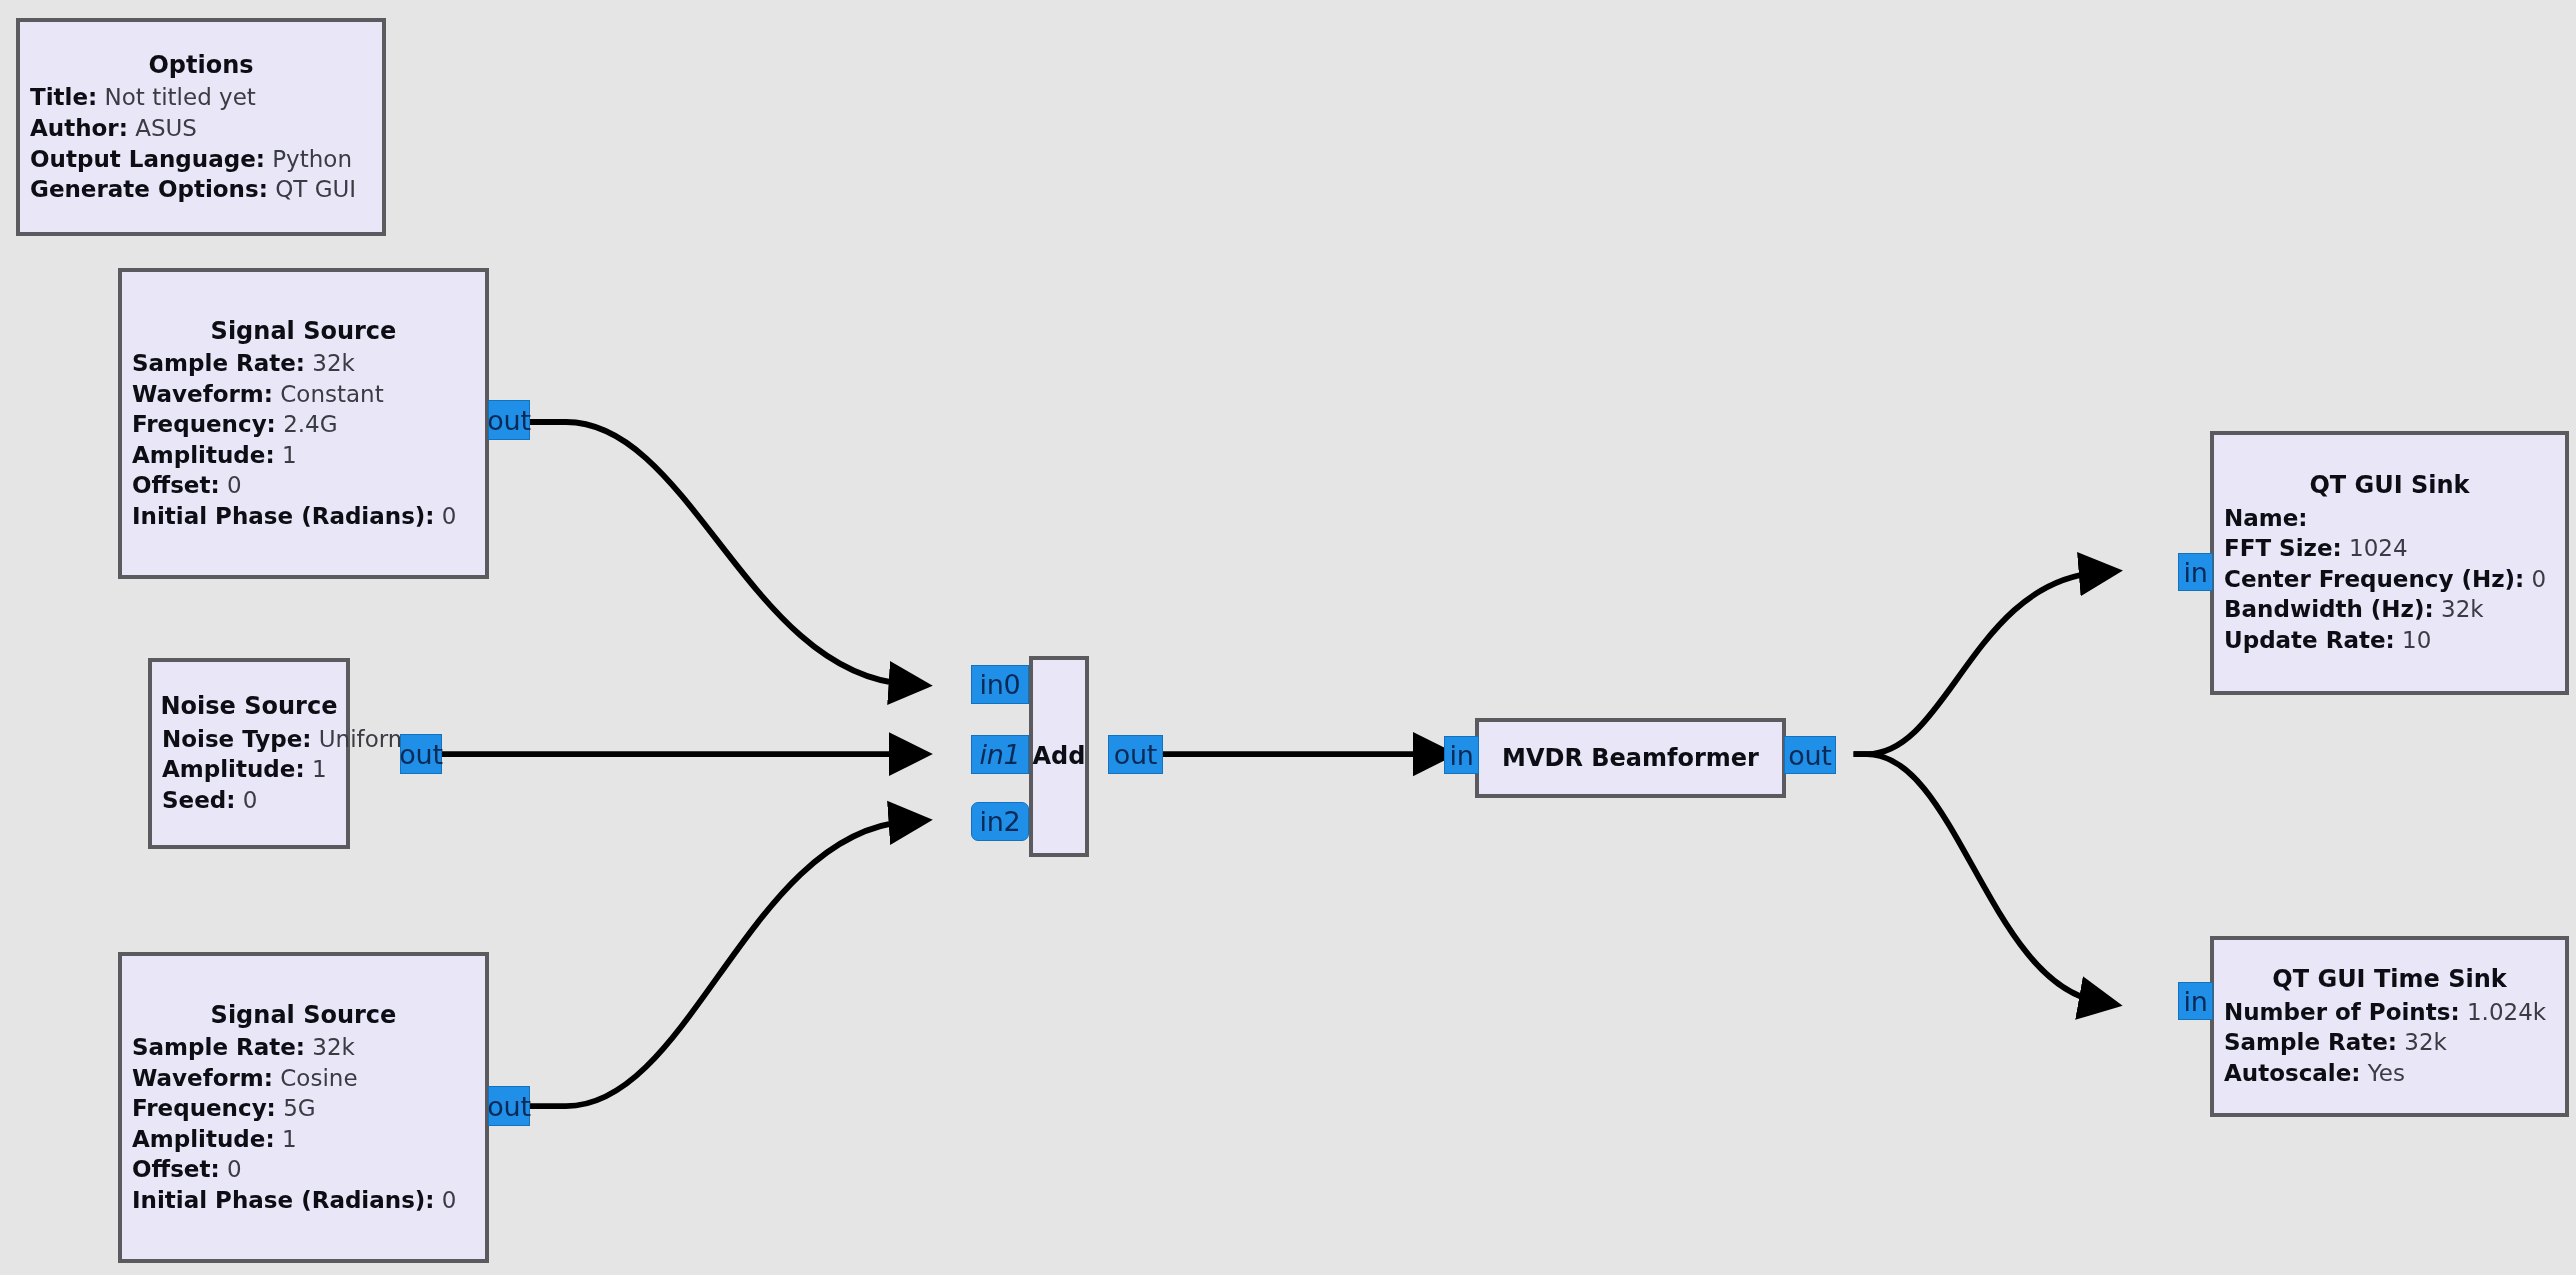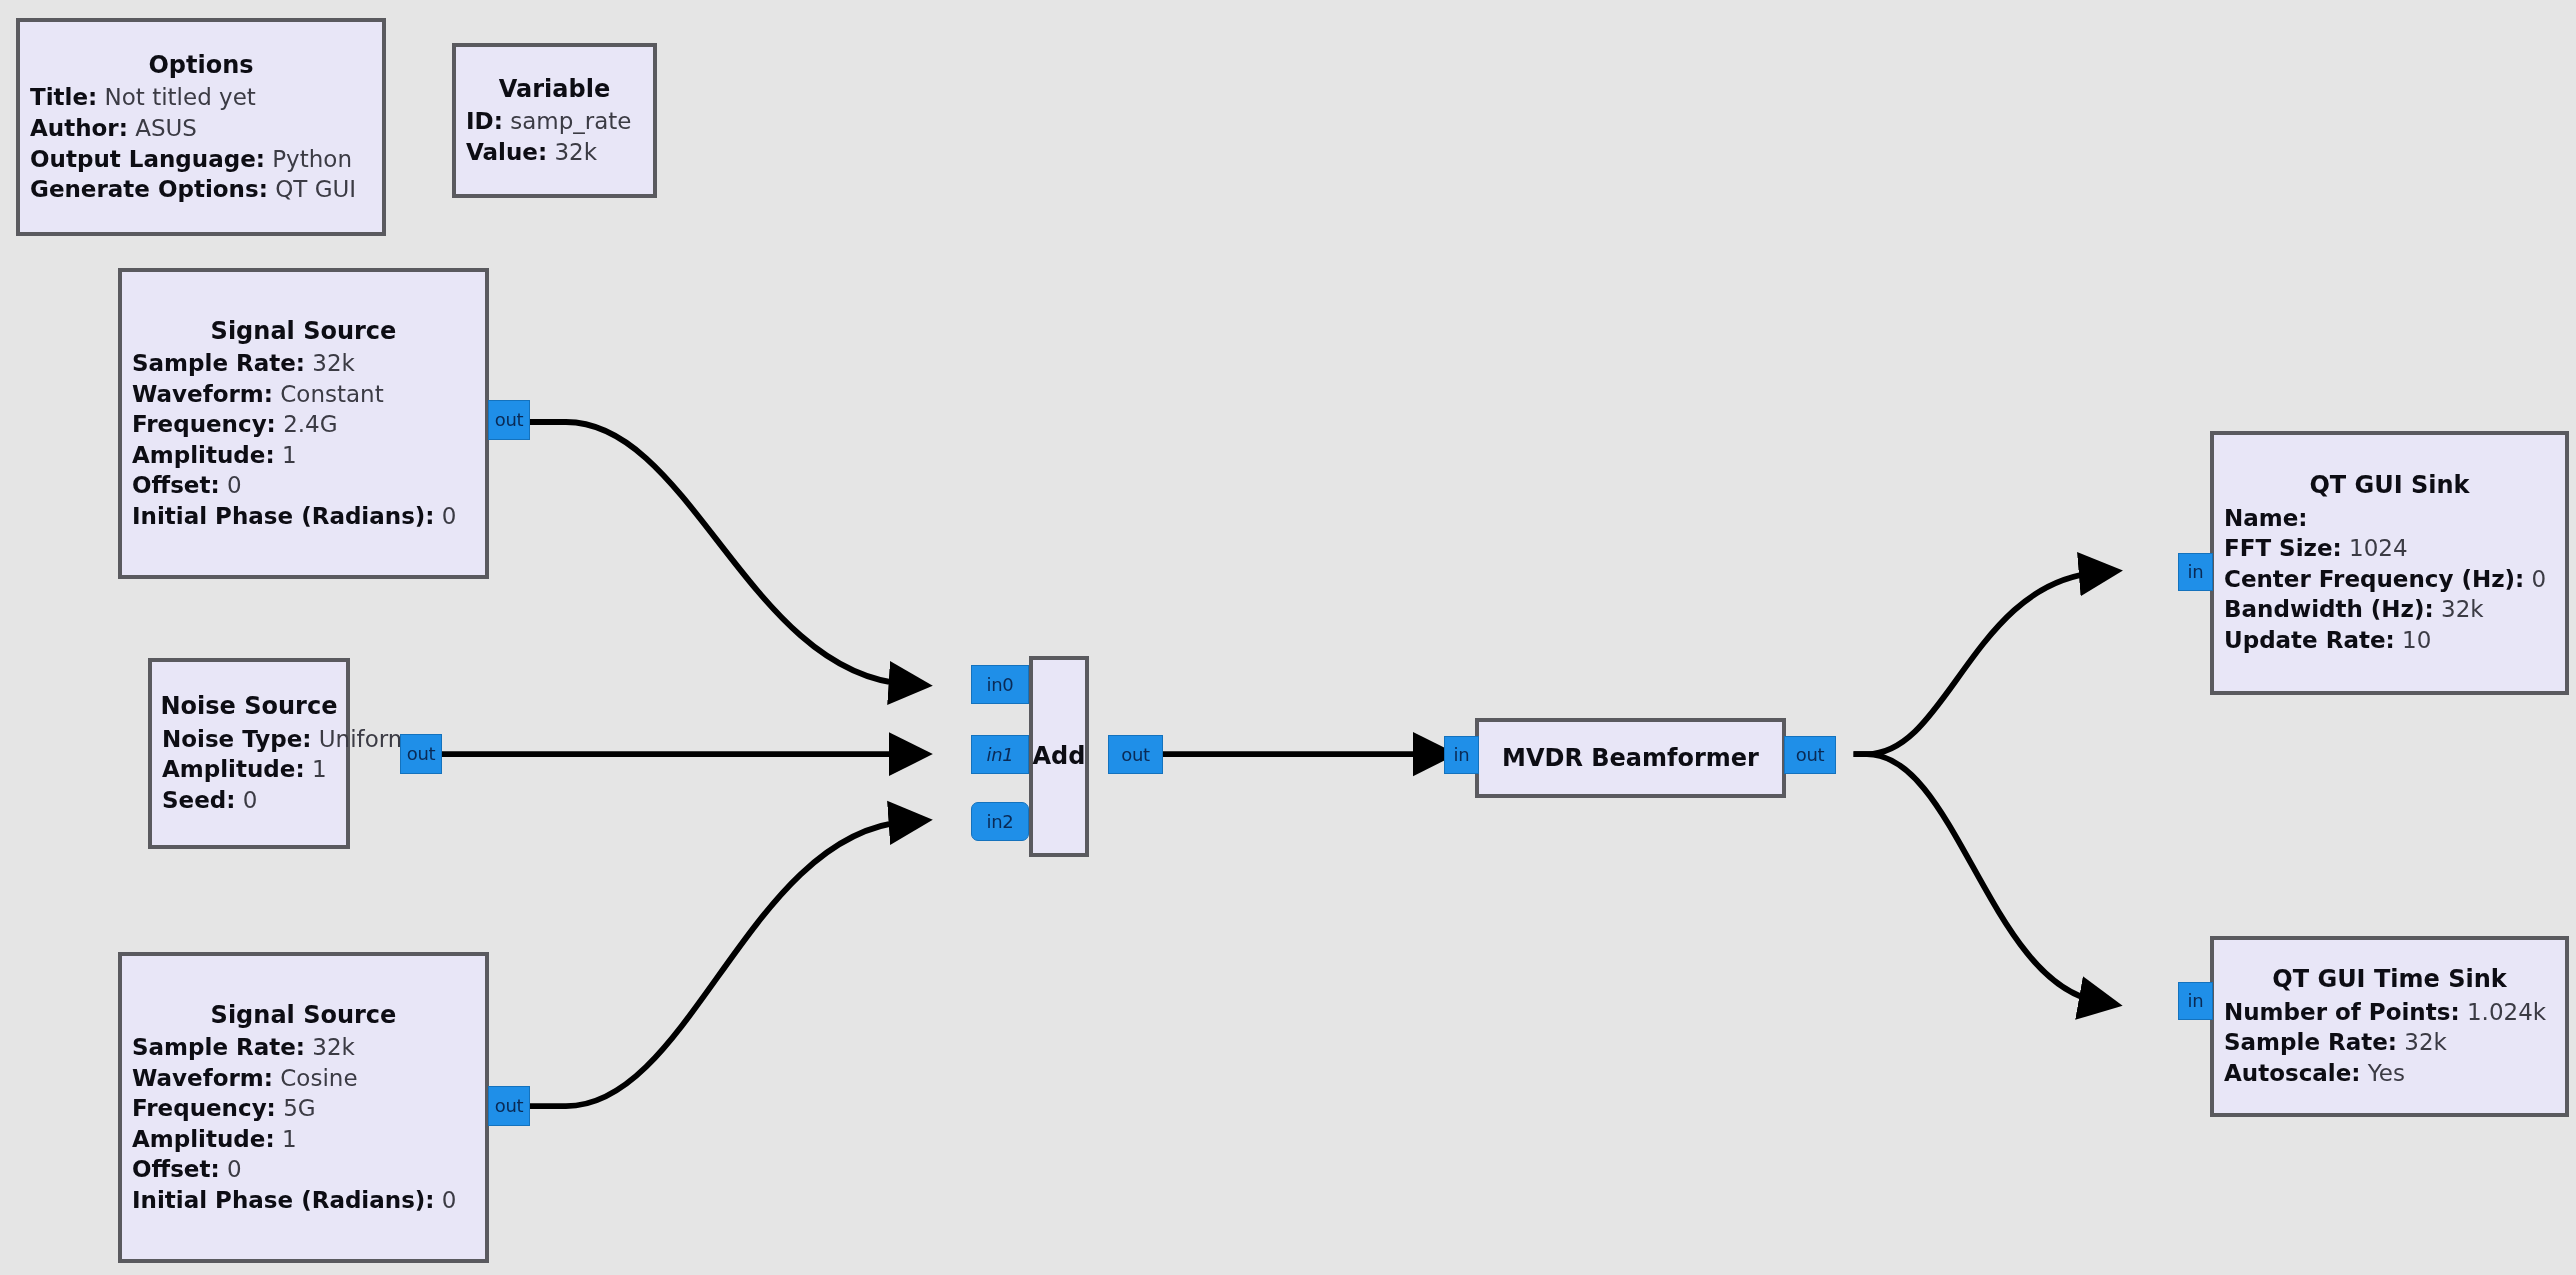--- a/index.html
+++ b/index.html
@@ -54,21 +54,21 @@
   .block.inline-block .btitle {
     padding: 0 11.7px;
   }
   
   .port {
     position: absolute;
     box-sizing: border-box;
     background: #1f8fe8;
     border: 0.8px solid #1472bd;
     color: #0a2a55;
-    font-size: 18px;
+    font-size: 27px;
     line-height: 1;
     display: flex;
     align-items: center;
     justify-content: center;
     font-family: "DejaVu Sans", "Liberation Sans", sans-serif;
     z-index: 9;
     letter-spacing: -0.3px;
   }
   
   #wires {
@@ -119,31 +119,20 @@
     <div class="brow">
       <b>Output Language:</b> 
       <span>Python</span>
     </div>
     <div class="brow">
       <b>Generate Options:</b> 
       <span>QT GUI</span>
     </div>
   </div>
 
-  <div class="block" style="left:452px; top:43px; width:205px; height:155px;">
-    <div class="btitle">Variable</div>
-    <div class="brow">
-      <b>ID:</b> 
-      <span>samp_rate</span>
-    </div>
-    <div class="brow">
-      <b>Value:</b> 
-      <span>32k</span>
-    </div>
-  </div>
 
   <div class="block" style="left:118px; top:268px; width:371px; height:311px;">
     <div class="btitle">Signal Source</div>
     <div class="brow">
       <b>Sample Rate:</b> 
       <span>32k</span>
     </div>
     <div class="brow">
       <b>Waveform:</b> 
       <span>Constant</span>

